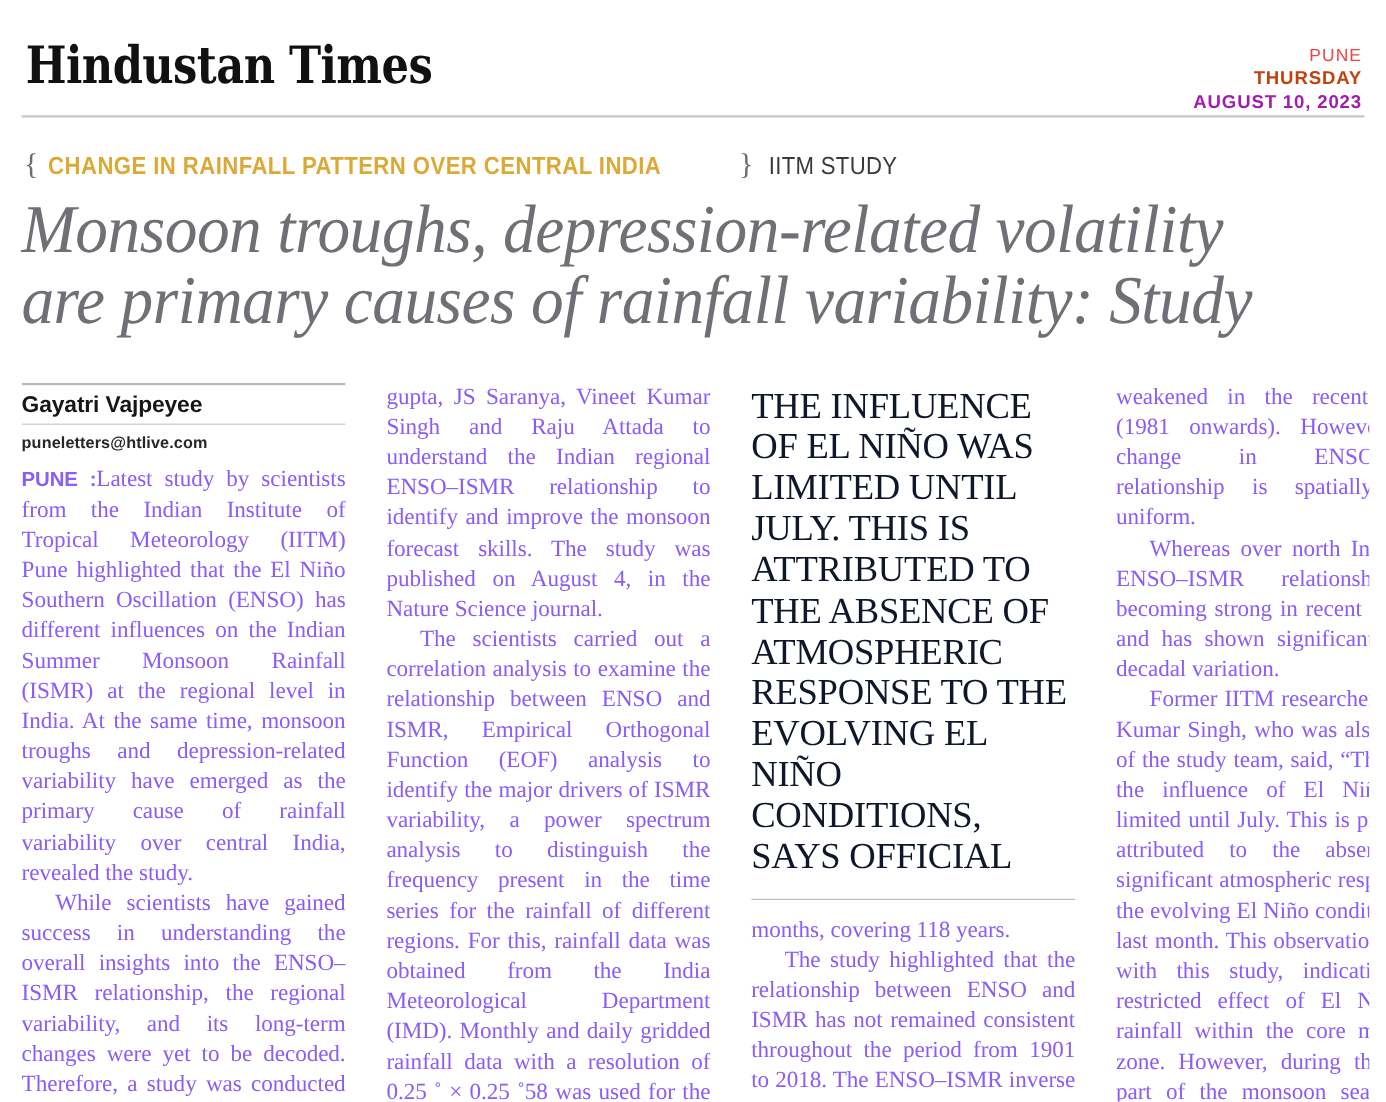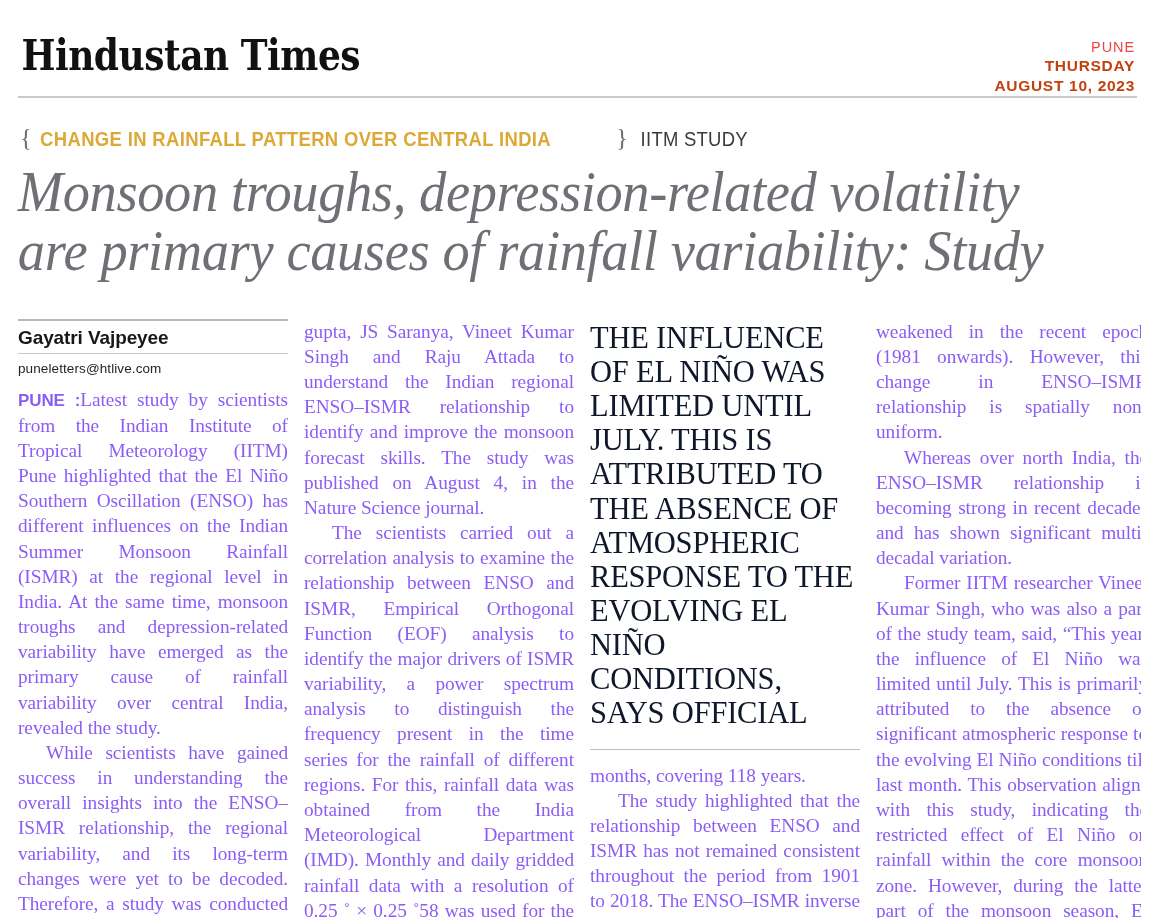--- a/index.html
+++ b/index.html
@@ -64,21 +64,21 @@
     font-size: 15.5px;
     font-weight: 700;
     letter-spacing: 0.7px;
     color: #c2410c;
     display: block;
   }
   .dateblock .date {
     font-size: 15.5px;
     font-weight: 700;
     letter-spacing: 0.7px;
-    color: #c2410c;
+    color: #a21caf;
     display: block;
   }
 
   .rule-top {
     height: 2px;
     background: #c9c9c9;
     margin-top: 20px;
     margin-left: 4px;
     margin-right: 4px;
   }
@@ -137,21 +137,21 @@
     transform-origin: left top;
   }
   .headline .hl-line { display: block; white-space: nowrap; }
 
   
   .columns {
     display: flex;
     margin-top: 16px;
     padding-left: 4px;
     padding-right: 2px;
-    gap: 16px;
+    gap: 34px;
     height: 600px;
     overflow: hidden;
   }
   .col {
     width: 270px;
     flex: 0 0 270px;
     overflow: hidden;
   }
   .col-4 { width: 272px; flex: 0 0 272px; }
 
@@ -169,21 +169,21 @@
     line-height: 1.25;
     padding-bottom: 4px;
   }
   .byline-rule-bot {
     height: 1px;
     background: #c7c7c7;
     margin-bottom: 7px;
   }
   .byline-email {
     font-family: "Liberation Sans", "DejaVu Sans", sans-serif;
-    font-weight: 400;
+    font-weight: 700;
     font-size: 13.5px;
     color: #262626;
     letter-spacing: 0.1px;
     padding-bottom: 11px;
   }
 
   p.body {
     margin: 0;
     text-align: justify;
     text-justify: inter-word;

